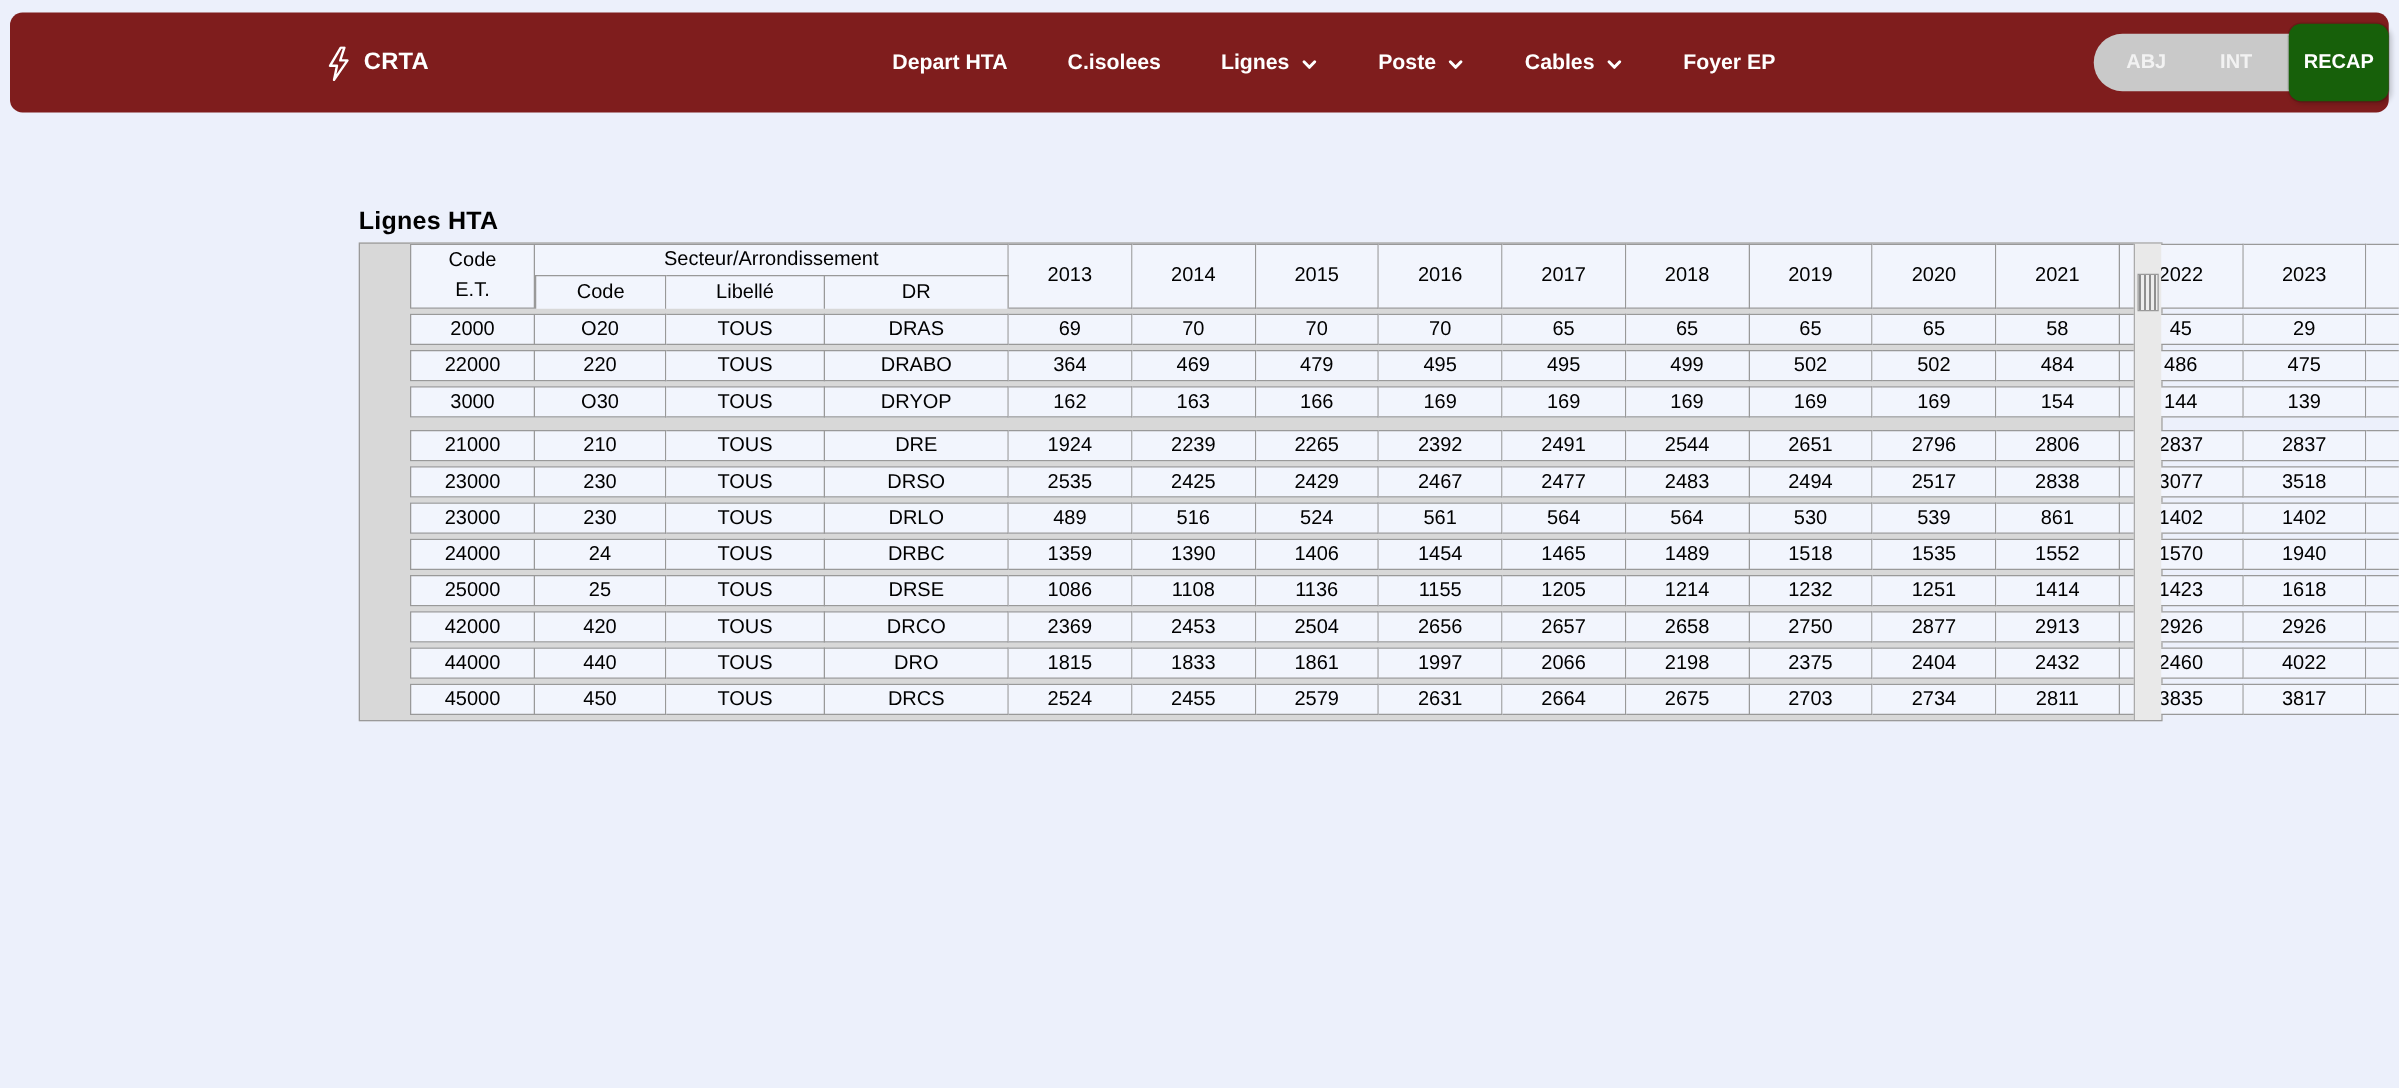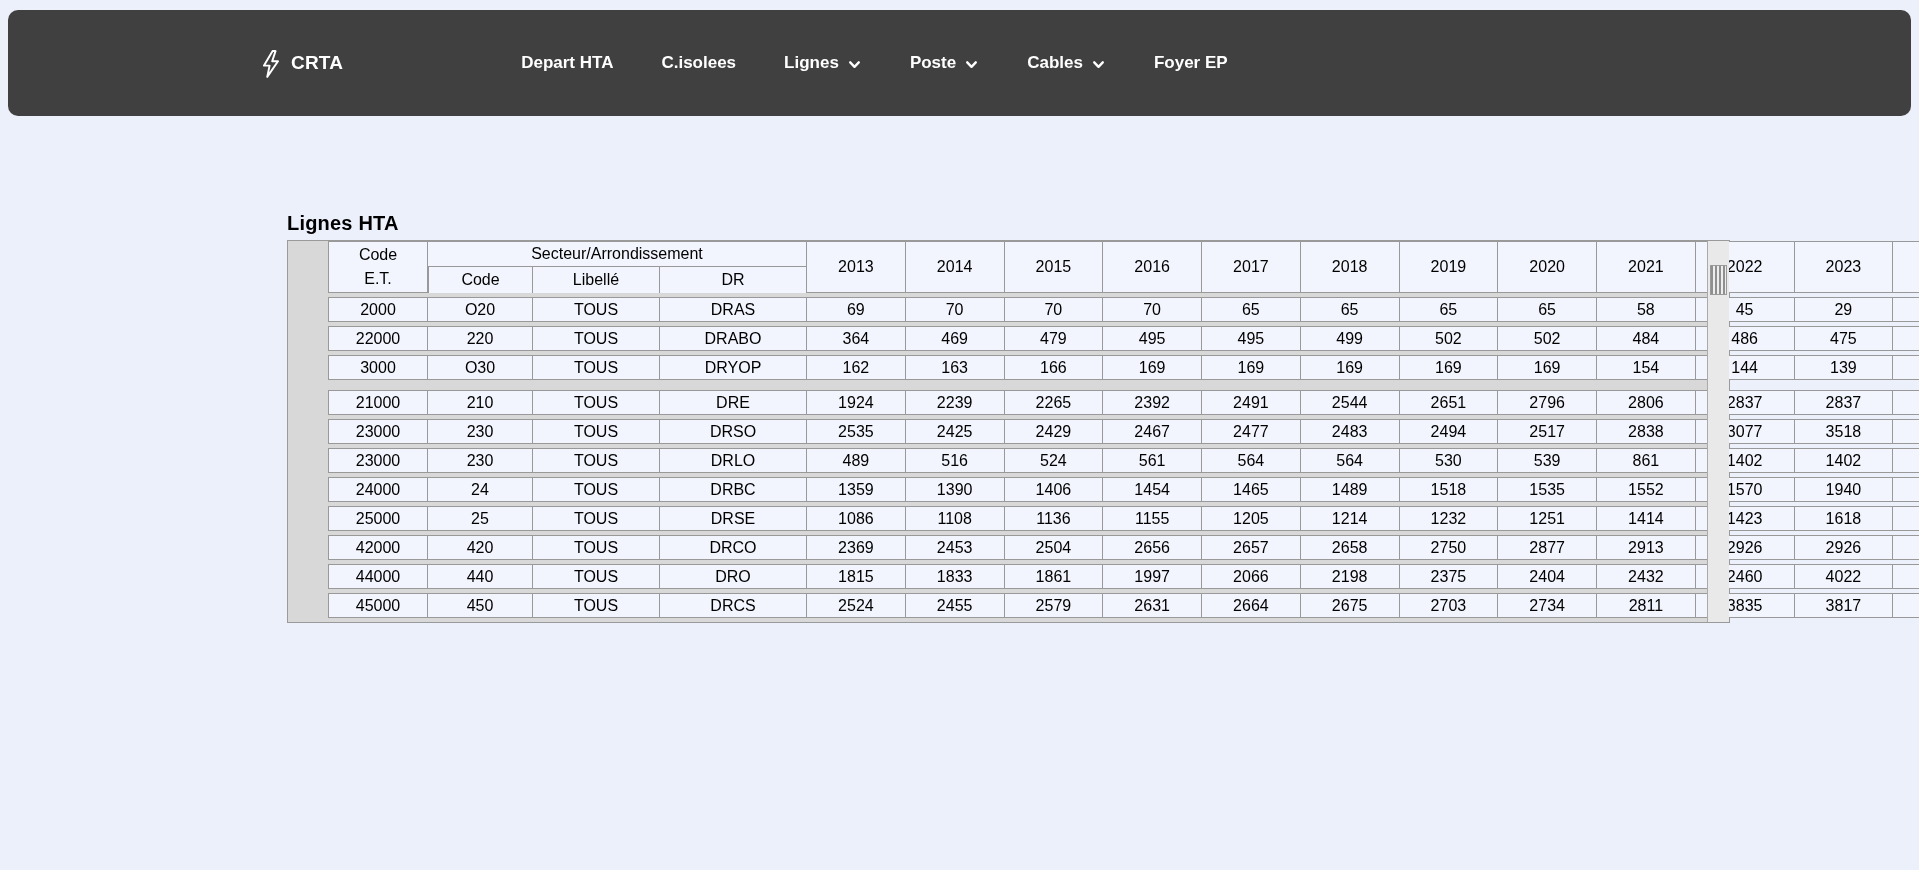--- a/index.html
+++ b/index.html
@@ -2,23 +2,23 @@
 <html><head>
 <meta charset="utf-8">
 <style>
   * { margin:0; padding:0; box-sizing:border-box; }
   html,body { width:1919px; height:870px; overflow:hidden;
     font-family:"Liberation Sans","DejaVu Sans",sans-serif; }
   body { background:#ecf0fb; }
 
   
   .navbar {
-    margin:10px 8px 0 8px; height:106px; border-radius:10px;
-    background:#404040; display:flex; align-items:center;
-    padding-left:252px; color:#fff;
+    margin:10px 8px 0 8px; height:80px; border-radius:10px;
+    background:#7f1d1d; display:flex; align-items:center;
+    padding-left:252px; color:#fff;justify-content:space-between;
   }
   .brand { display:flex; align-items:center; gap:9px; font-size:19px; font-weight:700; letter-spacing:.2px; }
   .nav-items { display:flex; align-items:center; gap:48px; margin-left:178px; }
   .nav-item { display:flex; align-items:center; gap:8px; font-size:17px; font-weight:700; cursor:pointer; white-space:nowrap; }
   .chev { display:inline-flex; margin-top:2px; }
 
   .toggle-wrap { display:flex; align-items:center; margin-left:62px; position:relative; }
   .toggle-pill {
     display:flex; align-items:center; background:#c9c9c9; border-radius:24px;
     height:46px; padding:0 30px 0 6px;
@@ -27,21 +27,21 @@
     width:72px; text-align:center; font-size:16px; font-weight:700; color:#f2f2f2; cursor:pointer;
   }
   .toggle-selected {
     margin-left:-24px; height:62px; min-width:76px; padding:0 12px;
     background:#17600a; border:none; border-radius:10px; color:#fff;
     font-family:inherit; font-size:16px; font-weight:700; cursor:pointer;
     box-shadow:0 0 0 1px rgba(0,0,0,.12), 2px 2px 4px rgba(0,0,0,.18);
   }
 
   
-  .main { padding-top:96px; padding-left:287px; }
+  .main { padding-top:76px; padding-left:287px; }
   .page-title { font-size:20px; font-weight:700; color:#000; margin-bottom:5px; letter-spacing:.2px; }
 
   .table-wrap {
     width:1443px; background:#d8d8d8; border:1px solid #9a9a9a;
     display:flex; align-items:stretch; position:relative;
   }
   .tables { width:1419px; }
   table { border-collapse:separate; table-layout:fixed; width:1664px;margin-left:40px; }
   .head-table { border-spacing:0; }
   .body-table { border-spacing:0 4px; margin-top:0; }
@@ -111,20 +111,27 @@
           <svg width="15" height="15" viewBox="0 0 14 14">
             <path d="M3 5 L7 9.2 L11 5" fill="none" stroke="#fff" stroke-width="2.2" stroke-linecap="round" stroke-linejoin="round"></path>
           </svg>
         </span>
       </div>
       <div class="nav-item">
         <span>Foyer EP</span>
       </div>
     </div>
 
+  <div class="toggle-wrap">
+    <div class="toggle-pill">
+        <span class="toggle-opt">ABJ</span>
+        <span class="toggle-opt">INT</span>
+      </div>
+    <button class="toggle-selected">RECAP</button>
+  </div>
 </nav>
 
 <main class="main">
   <h1 class="page-title">Lignes HTA</h1>
 
   <div class="table-wrap">
     <div class="tables">
 
       <table class="head-table">
         <colgroup id="cg-head">

